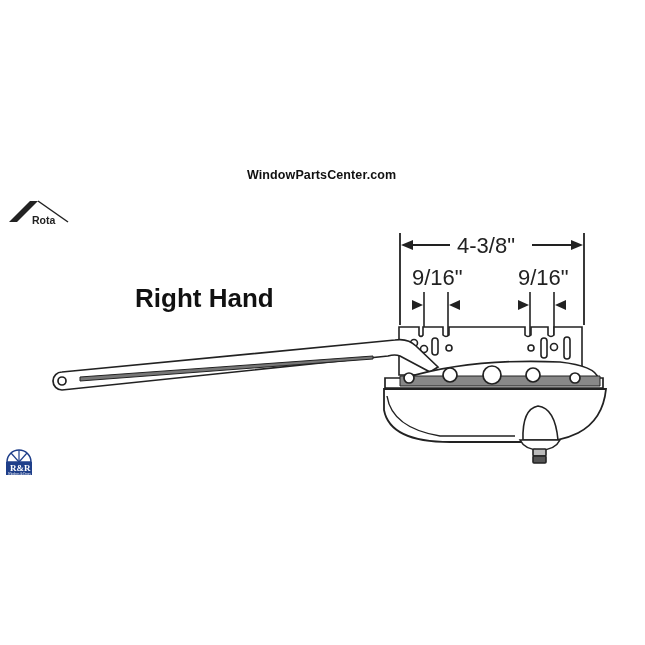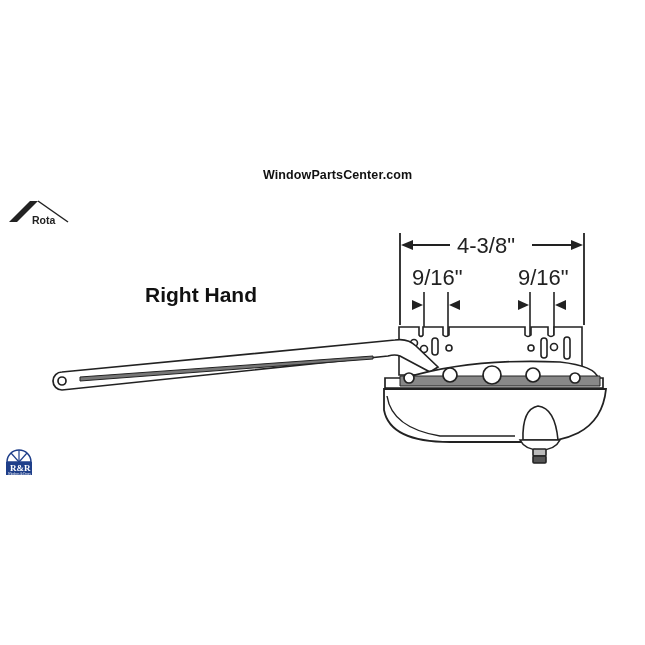--- a/index.html
+++ b/index.html
@@ -1,19 +1,19 @@
 <!DOCTYPE html>
 <html><head>
   <meta charset="utf-8">
   <style>
     html, body { margin: 0; padding: 0; background: #ffffff; }
     body { width: 645px; height: 645px; position: relative; overflow: hidden; font-family: "Liberation Sans", sans-serif; }
     .canvas { position: absolute; left: 0; top: 0; width: 645px; height: 645px; }
-    .site-label { position: absolute; left: 247px; top: 168px; font-family: "Liberation Sans", sans-serif; font-weight: bold; font-size: 12.5px; color: #111; letter-spacing: 0.1px; margin-left: 16px; }
-    .hand-label { position: absolute; left: 145px; top: 283px; font-family: "Liberation Sans", sans-serif; font-weight: bold; font-size: 21px; color: #111; }
+    .site-label { position: absolute; left: 247px; top: 168px; font-family: "Liberation Sans", sans-serif; font-weight: bold; font-size: 12.5px; color: #111; letter-spacing: 0.1px; }
+    .hand-label { position: absolute; left: 135px; top: 283px; font-family: "Liberation Sans", sans-serif; font-weight: bold; font-size: 26px; color: #111; }
     .dim-text { font-family: "Liberation Sans", sans-serif; font-size: 22px; fill: #222; }
     .rota-text { font-family: "Liberation Sans", sans-serif; font-weight: bold; font-size: 10.5px; fill: #222; }
     .rr-text { font-family: "Liberation Serif", serif; font-weight: bold; font-size: 9px; fill: #ffffff; }
     .rr-sub { font-family: "Liberation Serif", serif; font-size: 3px; fill: #ffffff; }
   </style>
 </head>
 <body>
 
 <div class="site-label">WindowPartsCenter.com</div>
 <div class="hand-label">Right Hand</div>

